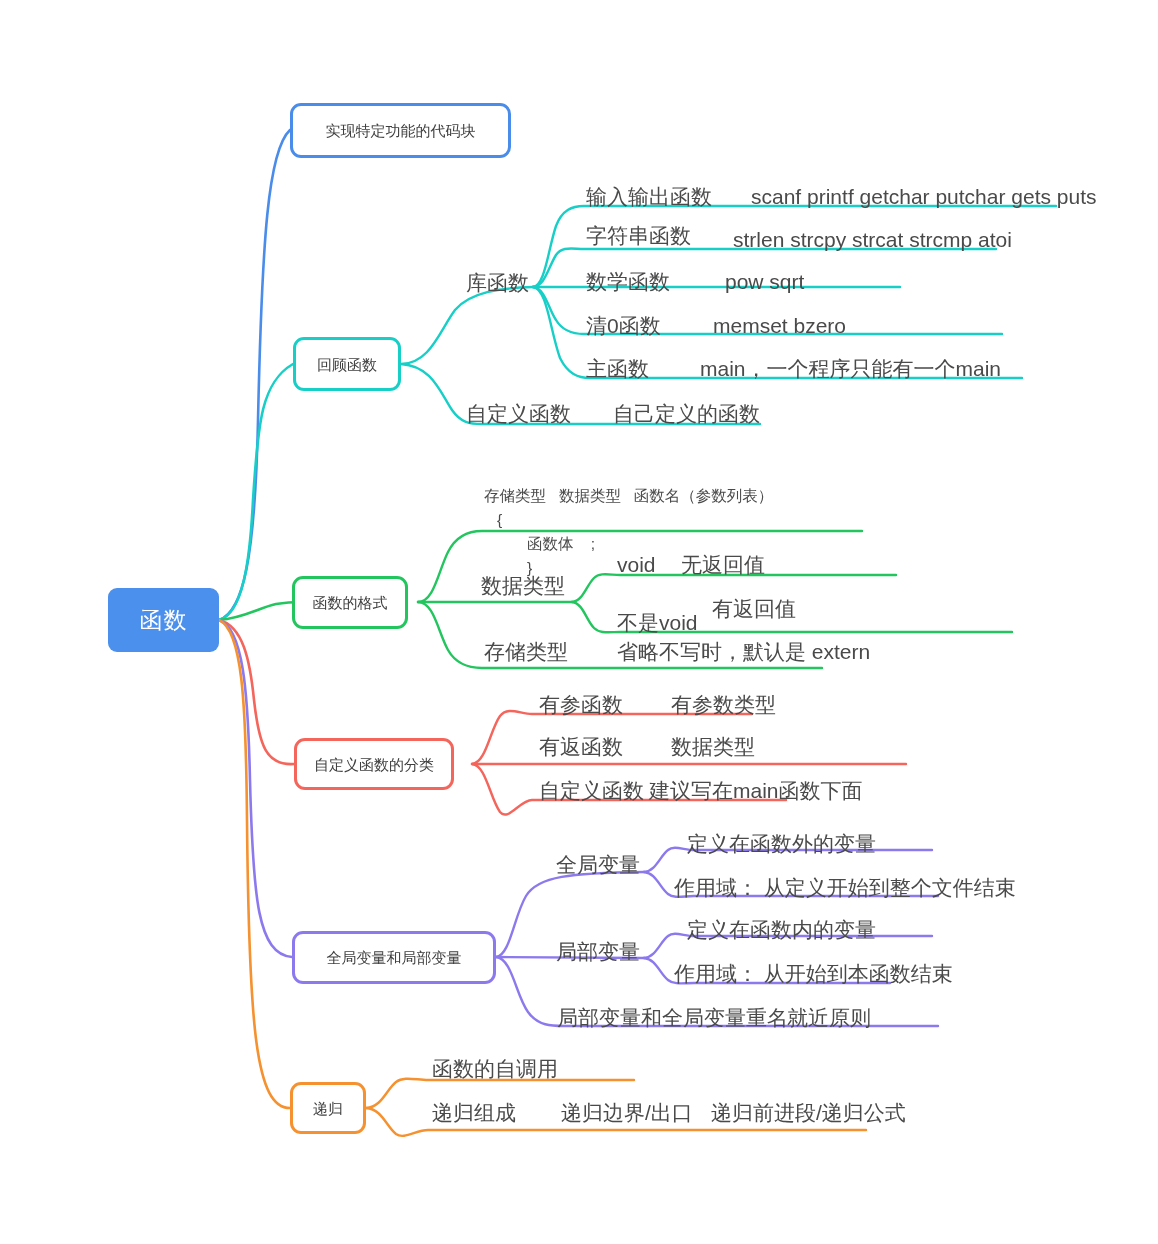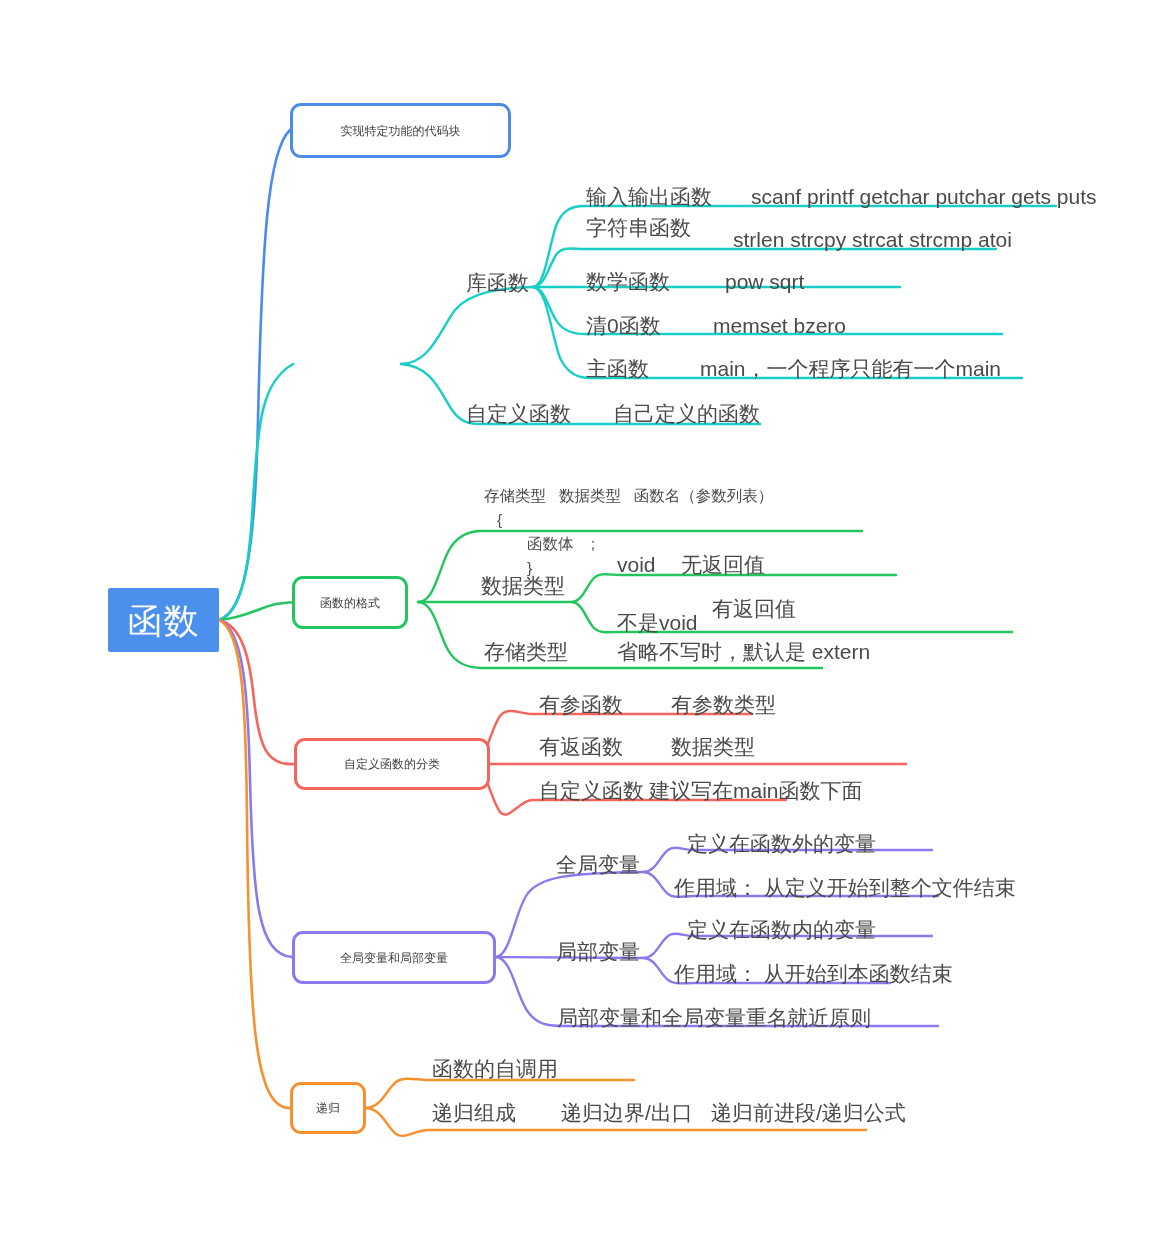--- a/index.html
+++ b/index.html
@@ -33,28 +33,28 @@
     align-items: center;
     justify-content: center;
     background: #ffffff;
     border-radius: 11px;
     white-space: nowrap;
     line-height: 1;
   }
   .node.root {
     border: none;
     color: #ffffff;
-    font-size: 35px;
-    border-radius: 2px;
+    font-size: 23px;
+    border-radius: 9px;
     letter-spacing: 1px;
   }
   .node.main {
     border-width: 3px;
     border-style: solid;
-    font-size: 12px;
+    font-size: 15px;
     color: #3e3e3e;
   }
   .leaf {
     position: absolute;
     white-space: nowrap;
     font-size: 21px;
     color: #4a4a4a;
     line-height: 1.15;
   }
   .codeblock {
@@ -124,43 +124,46 @@
   </svg>
 
   <div class="node root" style="left:108px; top:588px; width:111px; height:64px; background:#4a90ec;">
     <span>函数</span>
   </div>
 
   <div class="node main" style="left:290px; top:103px; width:221px; height:55px; border-color:#4a8cea;">
     <span>实现特定功能的代码块</span>
   </div>
 
+  <div class="node main" style="left:293px; top:337px; width:108px; height:54px; border-color:#17cfc7;">
+    <span>回顾函数</span>
+  </div>
 
   <div class="node main" style="left:292px; top:576px; width:116px; height:53px; border-color:#23c55e;">
     <span>函数的格式</span>
   </div>
 
-  <div class="node main" style="left:294px; top:738px; width:196px; height:52px; border-color:#f4655c;">
+  <div class="node main" style="left:294px; top:738px; width:160px; height:52px; border-color:#f4655c;">
     <span>自定义函数的分类</span>
   </div>
 
   <div class="node main" style="left:292px; top:931px; width:204px; height:53px; border-color:#8c79ee;">
     <span>全局变量和局部变量</span>
   </div>
 
   <div class="node main" style="left:290px; top:1082px; width:76px; height:52px; border-color:#f5912f;">
     <span>递归</span>
   </div>
 
   <div class="leaf" style="left:466px; top:271px;">库函数</div>
 
   <div class="leaf" style="left:586px; top:185px;">输入输出函数</div>
   <div class="leaf" style="left:751px; top:185px;">scanf  printf  getchar  putchar  gets  puts</div>
 
-  <div class="leaf" style="left:586px; top:216px;">字符串函数</div>
+  <div class="leaf" style="left:586px; top:224px;">字符串函数</div>
   <div class="leaf" style="left:733px; top:228px;">strlen  strcpy  strcat  strcmp  atoi</div>
 
   <div class="leaf" style="left:586px; top:270px;">数学函数</div>
   <div class="leaf" style="left:725px; top:270px;">pow  sqrt</div>
 
   <div class="leaf" style="left:586px; top:314px;">清0函数</div>
   <div class="leaf" style="left:713px; top:314px;">memset   bzero</div>
 
   <div class="leaf" style="left:586px; top:357px;">主函数</div>
   <div class="leaf" style="left:700px; top:357px;">main，一个程序只能有一个main</div>

